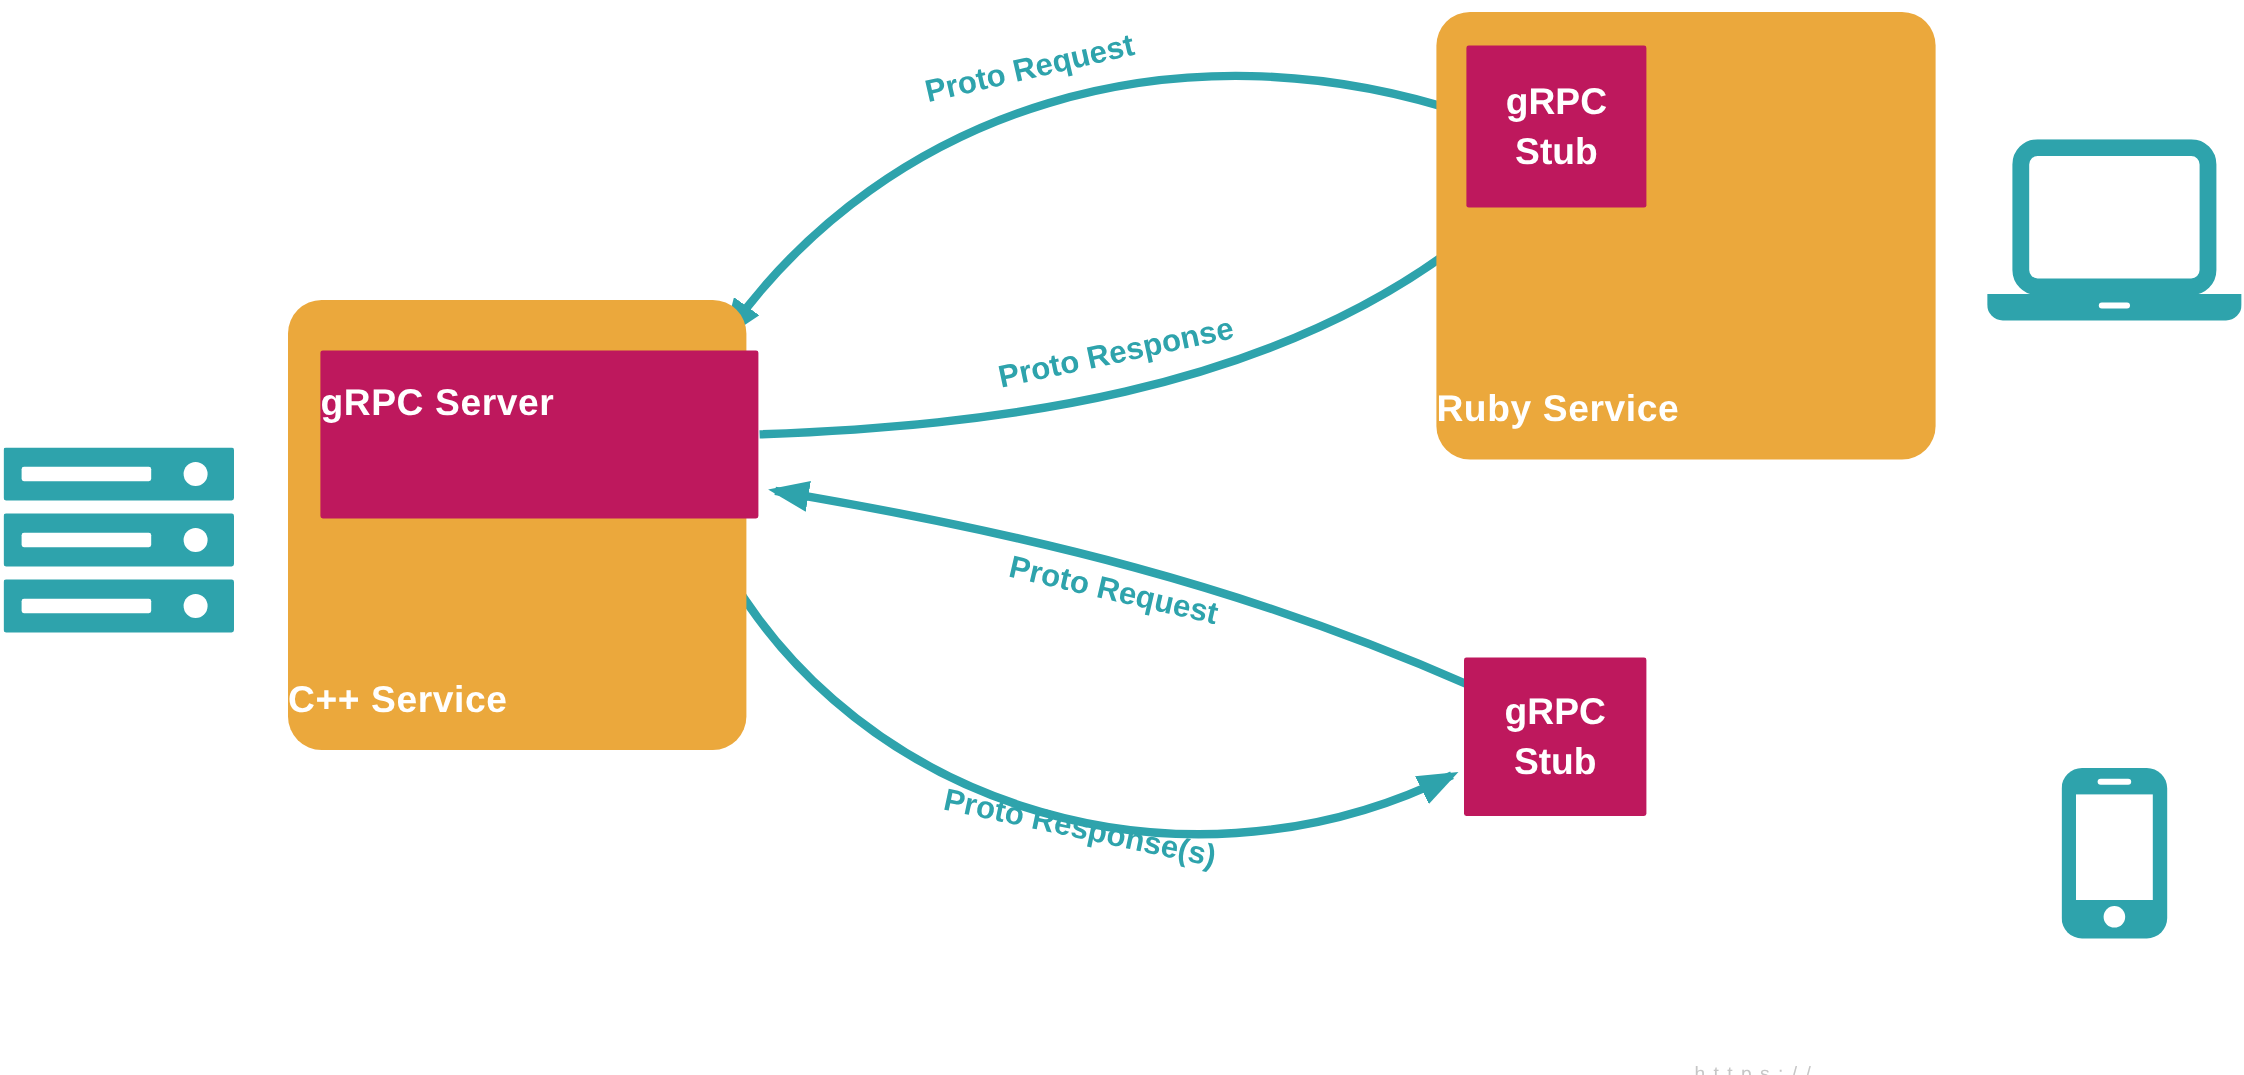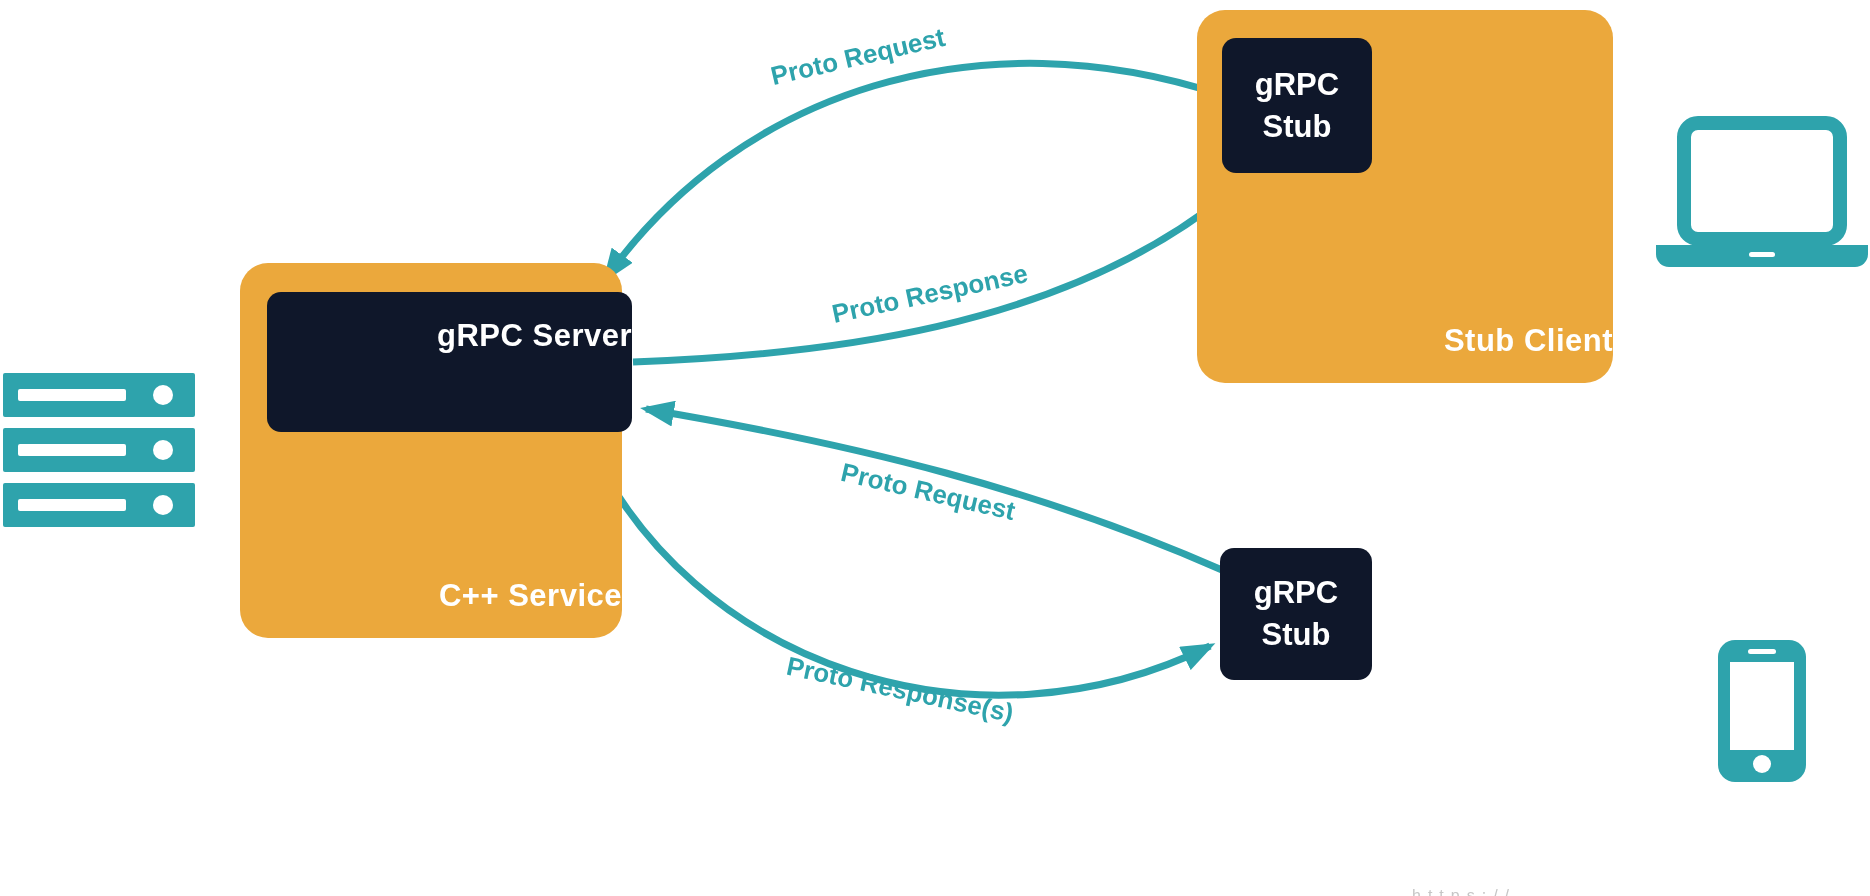--- a/index.html
+++ b/index.html
@@ -3,24 +3,24 @@
 <meta charset="utf-8">
 <style>
   html,body{margin:0;padding:0;background:#ffffff;}
   .canvas{
     position:relative;width:1870px;height:896px;background:#ffffff;
     overflow:hidden;font-family:"Liberation Sans",sans-serif;
   }
   
   .node{position:absolute;box-sizing:border-box;}
   .orange-box{background:#EBA83C;border-radius:28px;}
-  .teal-box{background:#0f172a;border-radius:14px;}
+  .teal-box{background:#be185d;border-radius:2px;}
   .node-label{
-    position:absolute;left:0;right:0;text-align:right;
-    color:#ffffff;font-weight:bold;font-size:31px;letter-spacing:.5px;padding-left:24px;
+    position:absolute;left:0;right:0;text-align:left;
+    color:#ffffff;font-weight:bold;font-size:31px;letter-spacing:.5px;
   }
   .label-bottom{bottom:24px;}
   .label-top{top:26px;}
   .stub-label{
     position:absolute;inset:0;display:flex;align-items:center;justify-content:center;
     text-align:center;color:#ffffff;font-weight:bold;font-size:31px;line-height:1.35;
     padding:0 24px;
   }
   
   .arrows{position:absolute;left:0;top:0;width:1870px;height:896px;pointer-events:none;}
@@ -52,29 +52,29 @@
     <path d="M 633 362 C 820 355 1060 330 1228 194" fill="none" stroke="#2EA3AC" stroke-width="7" marker-end="url(#ah)"></path>
     <path d="M 1222 570 C 1040 490 860 445 646 409" fill="none" stroke="#2EA3AC" stroke-width="7" marker-end="url(#ah)"></path>
     <path d="M 585 435 C 690 670 980 760 1210 646" fill="none" stroke="#2EA3AC" stroke-width="7" marker-end="url(#ah)"></path>
   </svg>
 
   <div class="arrow-label" style="left:858px;top:57px;--rot:-13deg">Proto Request</div>
   <div class="arrow-label" style="left:930px;top:294px;--rot:-12deg">Proto Response</div>
   <div class="arrow-label" style="left:928px;top:492px;--rot:13deg">Proto Request</div>
   <div class="arrow-label" style="left:900px;top:690px;--rot:12deg">Proto Response(s)</div>
 
-  <div class="node orange-box" style="left:240px;top:263px;width:382px;height:375px;">
+  <div class="node orange-box" style="left:240px;top:250px;width:382px;height:375px;">
     <div class="node-label label-bottom">C++ Service</div>
   </div>
   <div class="node teal-box" style="left:267px;top:292px;width:365px;height:140px;">
     <div class="node-label label-top">gRPC Server</div>
   </div>
 
   <div class="node orange-box" style="left:1197px;top:10px;width:416px;height:373px;">
-    <div class="node-label label-bottom">Stub Client</div>
+    <div class="node-label label-bottom">Ruby Service</div>
   </div>
   <div class="node teal-box" style="left:1222px;top:38px;width:150px;height:135px;">
     <div class="stub-label">gRPC Stub</div>
   </div>
 
   <div class="node teal-box" style="left:1220px;top:548px;width:152px;height:132px;">
     <div class="stub-label">gRPC Stub</div>
   </div>
 
   <svg class="icon" style="left:3px;top:373px;" width="192" height="156" viewBox="0 0 192 156">

